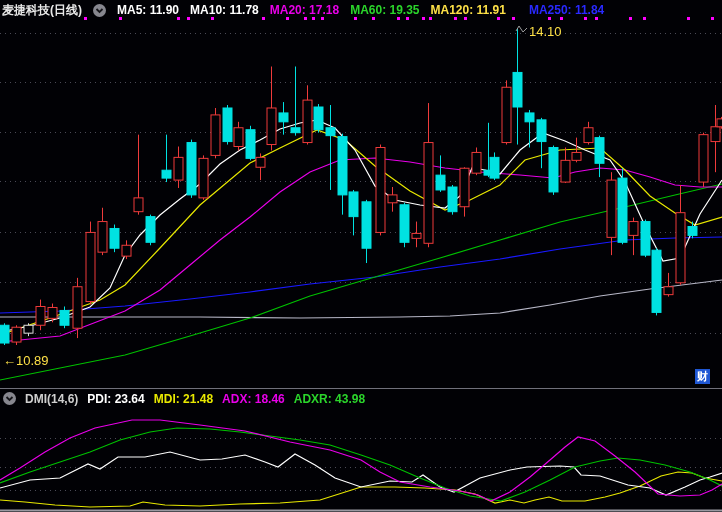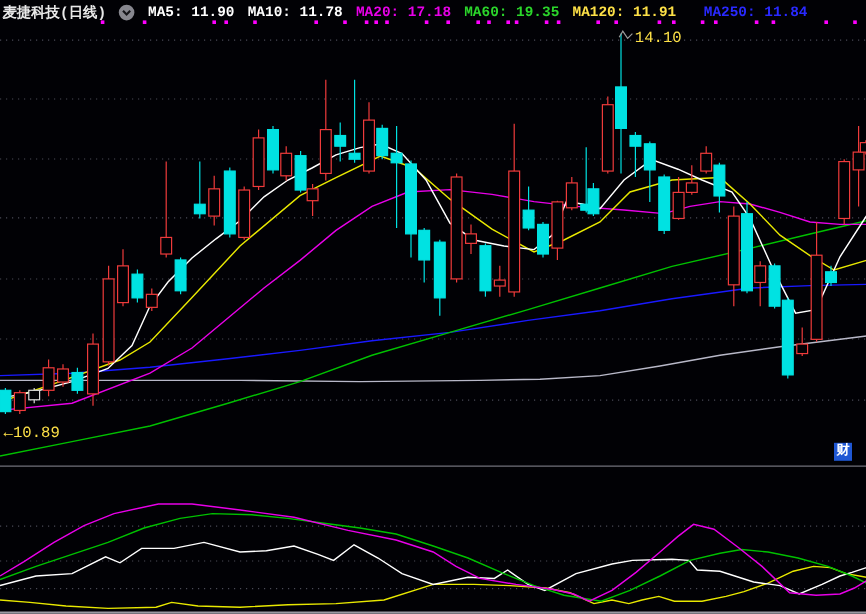--- a/index.html
+++ b/index.html
@@ -1,19 +1,19 @@
 <!DOCTYPE html>
 <html><head>
 <meta charset="utf-8">
 <style>
   html,body{margin:0;padding:0;background:#000;}
   #app{
     position:relative;width:722px;height:512px;overflow:hidden;
     background:#010105;
-    font-family:Liberation Mono, monospace;
+    font-family:Liberation Sans, sans-serif;
     -webkit-font-smoothing:none;
   }
   #chart-svg{position:absolute;left:0;top:0;}
   .hdr{
     position:absolute;left:2px;top:2px;height:16px;
     display:flex;align-items:center;gap:11px;
     font-size:12px;font-weight:bold;white-space:nowrap;
   }
   .hdr .t{font-weight:bold;color:#e8e8e8;}
   .chev{
@@ -230,14 +230,26 @@
     <span style="color: rgb(43, 213, 43);">MA60: 19.35</span>
     <span style="color: #fde047;">MA120: 11.91</span>
     <span style="color: rgb(41, 41, 255); padding-left: 12px;">MA250: 11.84</span>
   </div>
 
   <div class="anno" id="anno-high" style="left:529px;top:24px;">14.10</div>
   <div class="anno" id="anno-low" style="left:3px;top:337px;margin-top:16px;">←10.89</div>
 
   <div class="badge" style="background: rgb(31, 87, 212);">财</div>
 
+  <div class="dmi-hdr">
+    <span class="chev">
+        <svg width="9" height="9" viewBox="0 0 9 9">
+          <polyline points="1.5,3 4.5,6 7.5,3" fill="none" stroke="#15151a" stroke-width="1.8"></polyline>
+        </svg>
+      </span>
+    <span style="color: rgb(207, 207, 207);">DMI(14,6)</span>
+    <span style="color: rgb(255, 255, 255);">PDI: 23.64</span>
+    <span style="color: rgb(232, 232, 0);">MDI: 21.48</span>
+    <span style="color: rgb(232, 0, 232);">ADX: 18.46</span>
+    <span style="color: rgb(43, 213, 43);">ADXR: 43.98</span>
+  </div>
 
 </div>
 
 </body></html>

